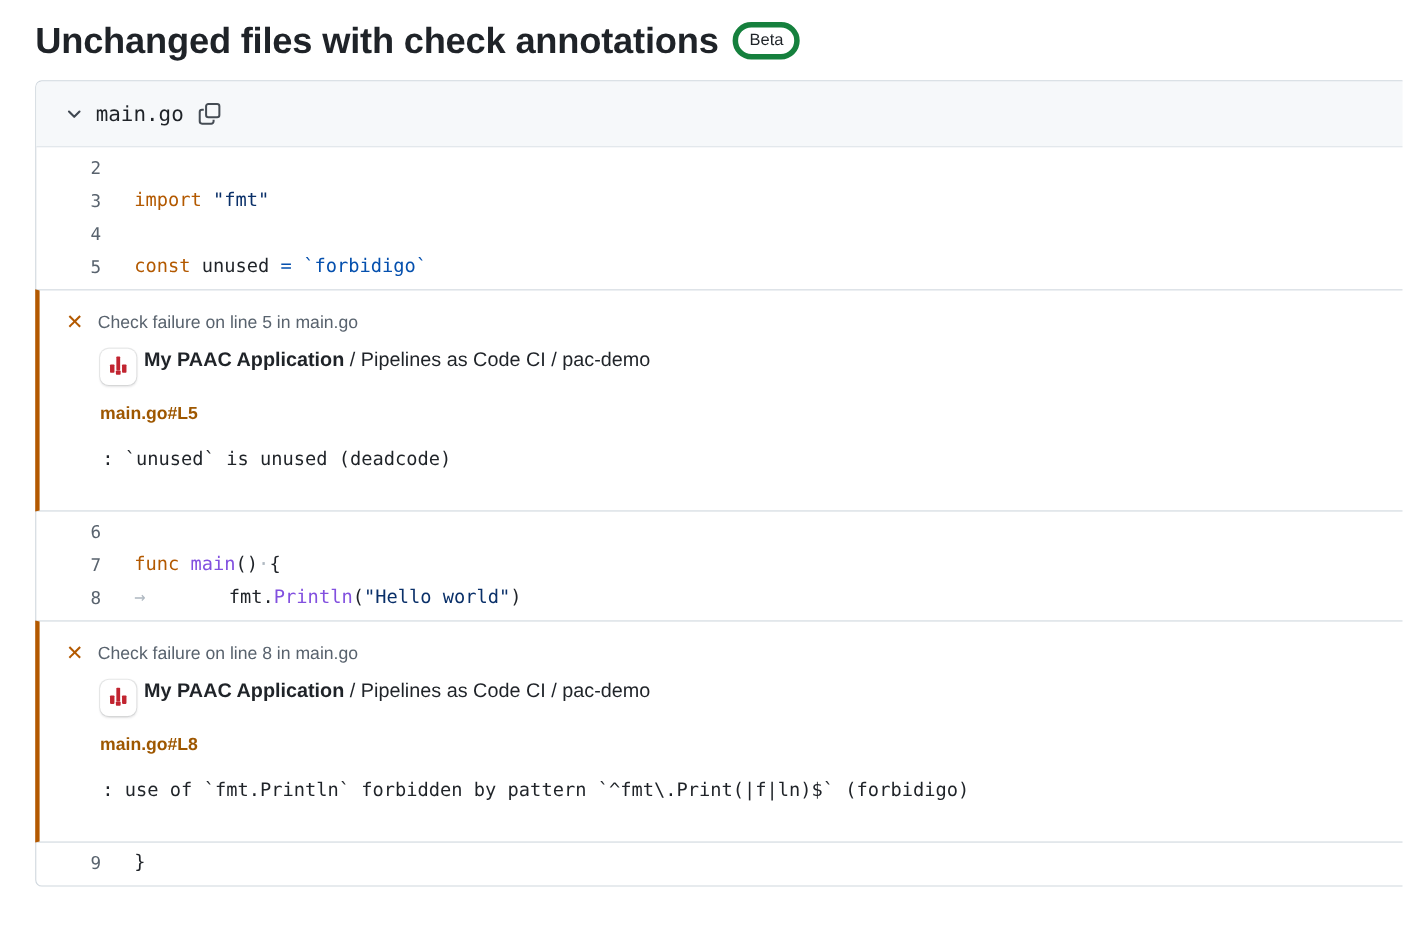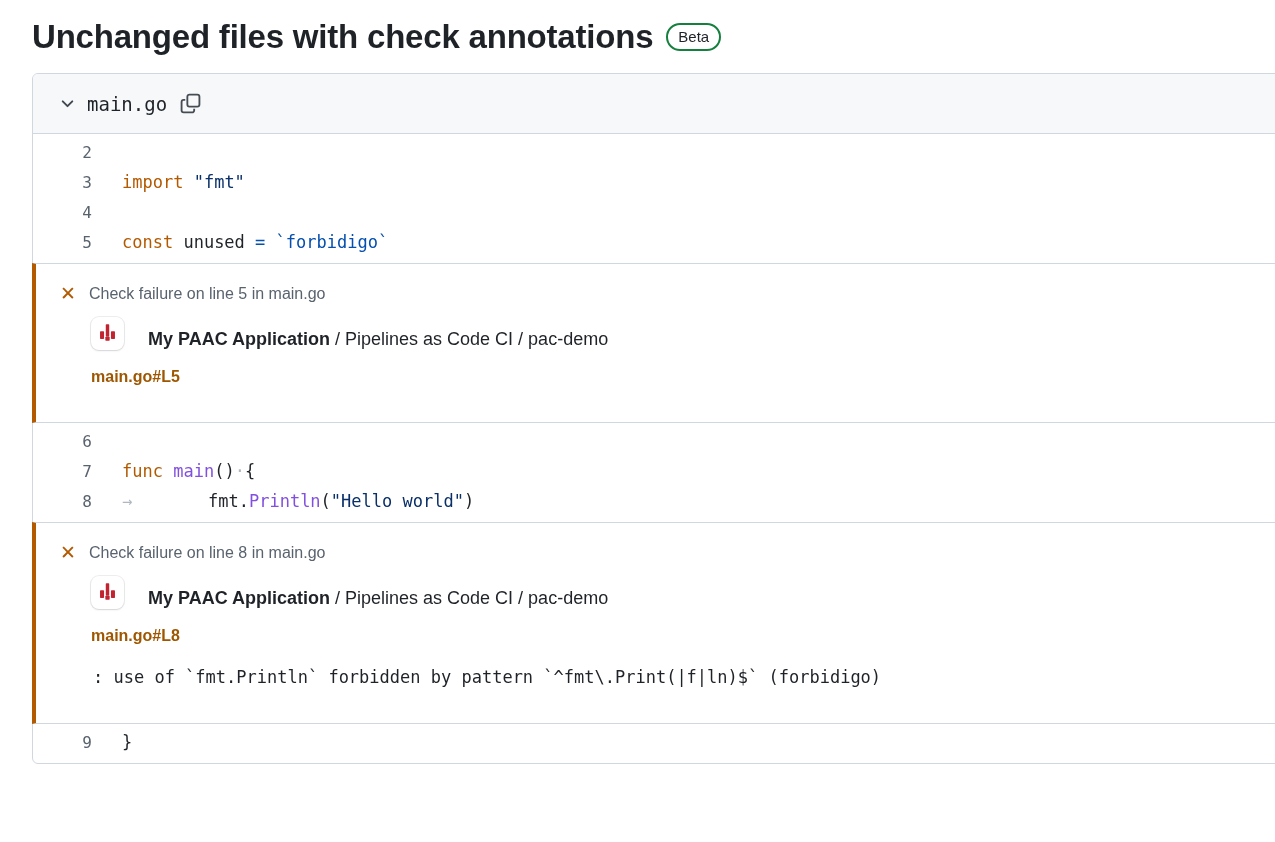--- a/index.html
+++ b/index.html
@@ -19,21 +19,21 @@
   *{box-sizing:border-box;}
   html,body{margin:0;padding:0;}
   body{
     width:1275px;height:842px;overflow:hidden;background:#ffffff;
     font-family:"Liberation Sans",sans-serif;color:var(--text);
     padding-top:20px;
   }
   .page-header{margin-left:32px;display:flex;align-items:center;gap:13px;height:34px;}
   .page-title{font-size:33px;font-weight:700;margin:0;letter-spacing:-0.2px;}
   .beta-badge{
-    font-size:15px;color:var(--text);border:2px solid #15803d;border-radius:999px;
+    font-size:15px;color:var(--text);border:5px solid #15803d;border-radius:999px;
     padding:2px 10px;line-height:20px;background:#fff;
   }
   .card{
     margin:19px 0 0 32px;margin-right:-12px;
     border:1px solid var(--border);border-radius:6px;background:#fff;
   }
   .file-header{
     display:flex;align-items:center;height:60px;background:var(--header-bg);
     border-bottom:1px solid var(--border);border-radius:5px 5px 0 0;padding-left:20px;
   }
@@ -72,21 +72,21 @@
     border-top:1px solid var(--border);border-bottom:1px solid var(--border);
     border-left:4px solid var(--danger-accent);
     margin-left:-1px;background:#fff;
     padding:20px 16px 36px 24px;
   }
   .ann-head{display:flex;align-items:center;gap:13px;}
   .x-icon{
     color:var(--danger-accent);font-size:19px;line-height:19px;font-weight:500;flex:none;
   }
   .ann-head-text{font-size:16px;color:var(--muted);}
-  .ann-app{display:flex;align-items:flex-end;margin:14px 0 0 31px;gap:24px;}
+  .ann-app{display:flex;align-items:flex-start;margin:14px 0 0 31px;gap:7px;}
   .avatar{
     width:33px;height:33px;flex:none;border-radius:8px;background:#fff;
     box-shadow:0 0 0 1px rgba(31,35,40,0.08), 0 1px 2px rgba(31,35,40,0.12);
     display:flex;align-items:center;justify-content:center;
   }
   .app-line{font-size:18px;color:var(--text);}
   .app-line strong{font-weight:700;}
   .ann-link{
     display:block;margin:18px 0 0 31px;font-size:16px;font-weight:700;
     color:var(--link-danger);text-decoration:none;width:max-content;
@@ -151,20 +151,21 @@
         <svg width="23" height="23" viewBox="0 0 32 32" fill="#c12430">
             <rect x="13.6" y="3" width="4.8" height="17.5" rx="1"></rect>
             <rect x="5.6" y="13" width="5.6" height="10.5" rx="1"></rect>
             <rect x="20.8" y="13" width="5.6" height="10.5" rx="1"></rect>
             <rect x="13" y="20.5" width="6" height="5.5" rx="1"></rect>
           </svg>
       </span>
       <span class="app-line"><strong>My PAAC Application</strong><span> / Pipelines as Code CI / pac-demo</span></span>
     </div>
     <a class="ann-link" href="#">main.go#L5</a>
+    <div class="ann-msg">: `unused` is unused (deadcode)</div>
   </div>
 
   <div class="code-section">
       <div class="code-row">
         <span class="line-num">6</span>
         <span class="line-code"></span>
       </div>
       <div class="code-row">
         <span class="line-num">7</span>
         <span class="line-code"><span class="tok-k">func</span><span class="tok-p"> </span><span class="tok-f">main</span><span class="tok-p">()</span><span class="tok-w">·</span><span class="tok-p">{</span></span>

